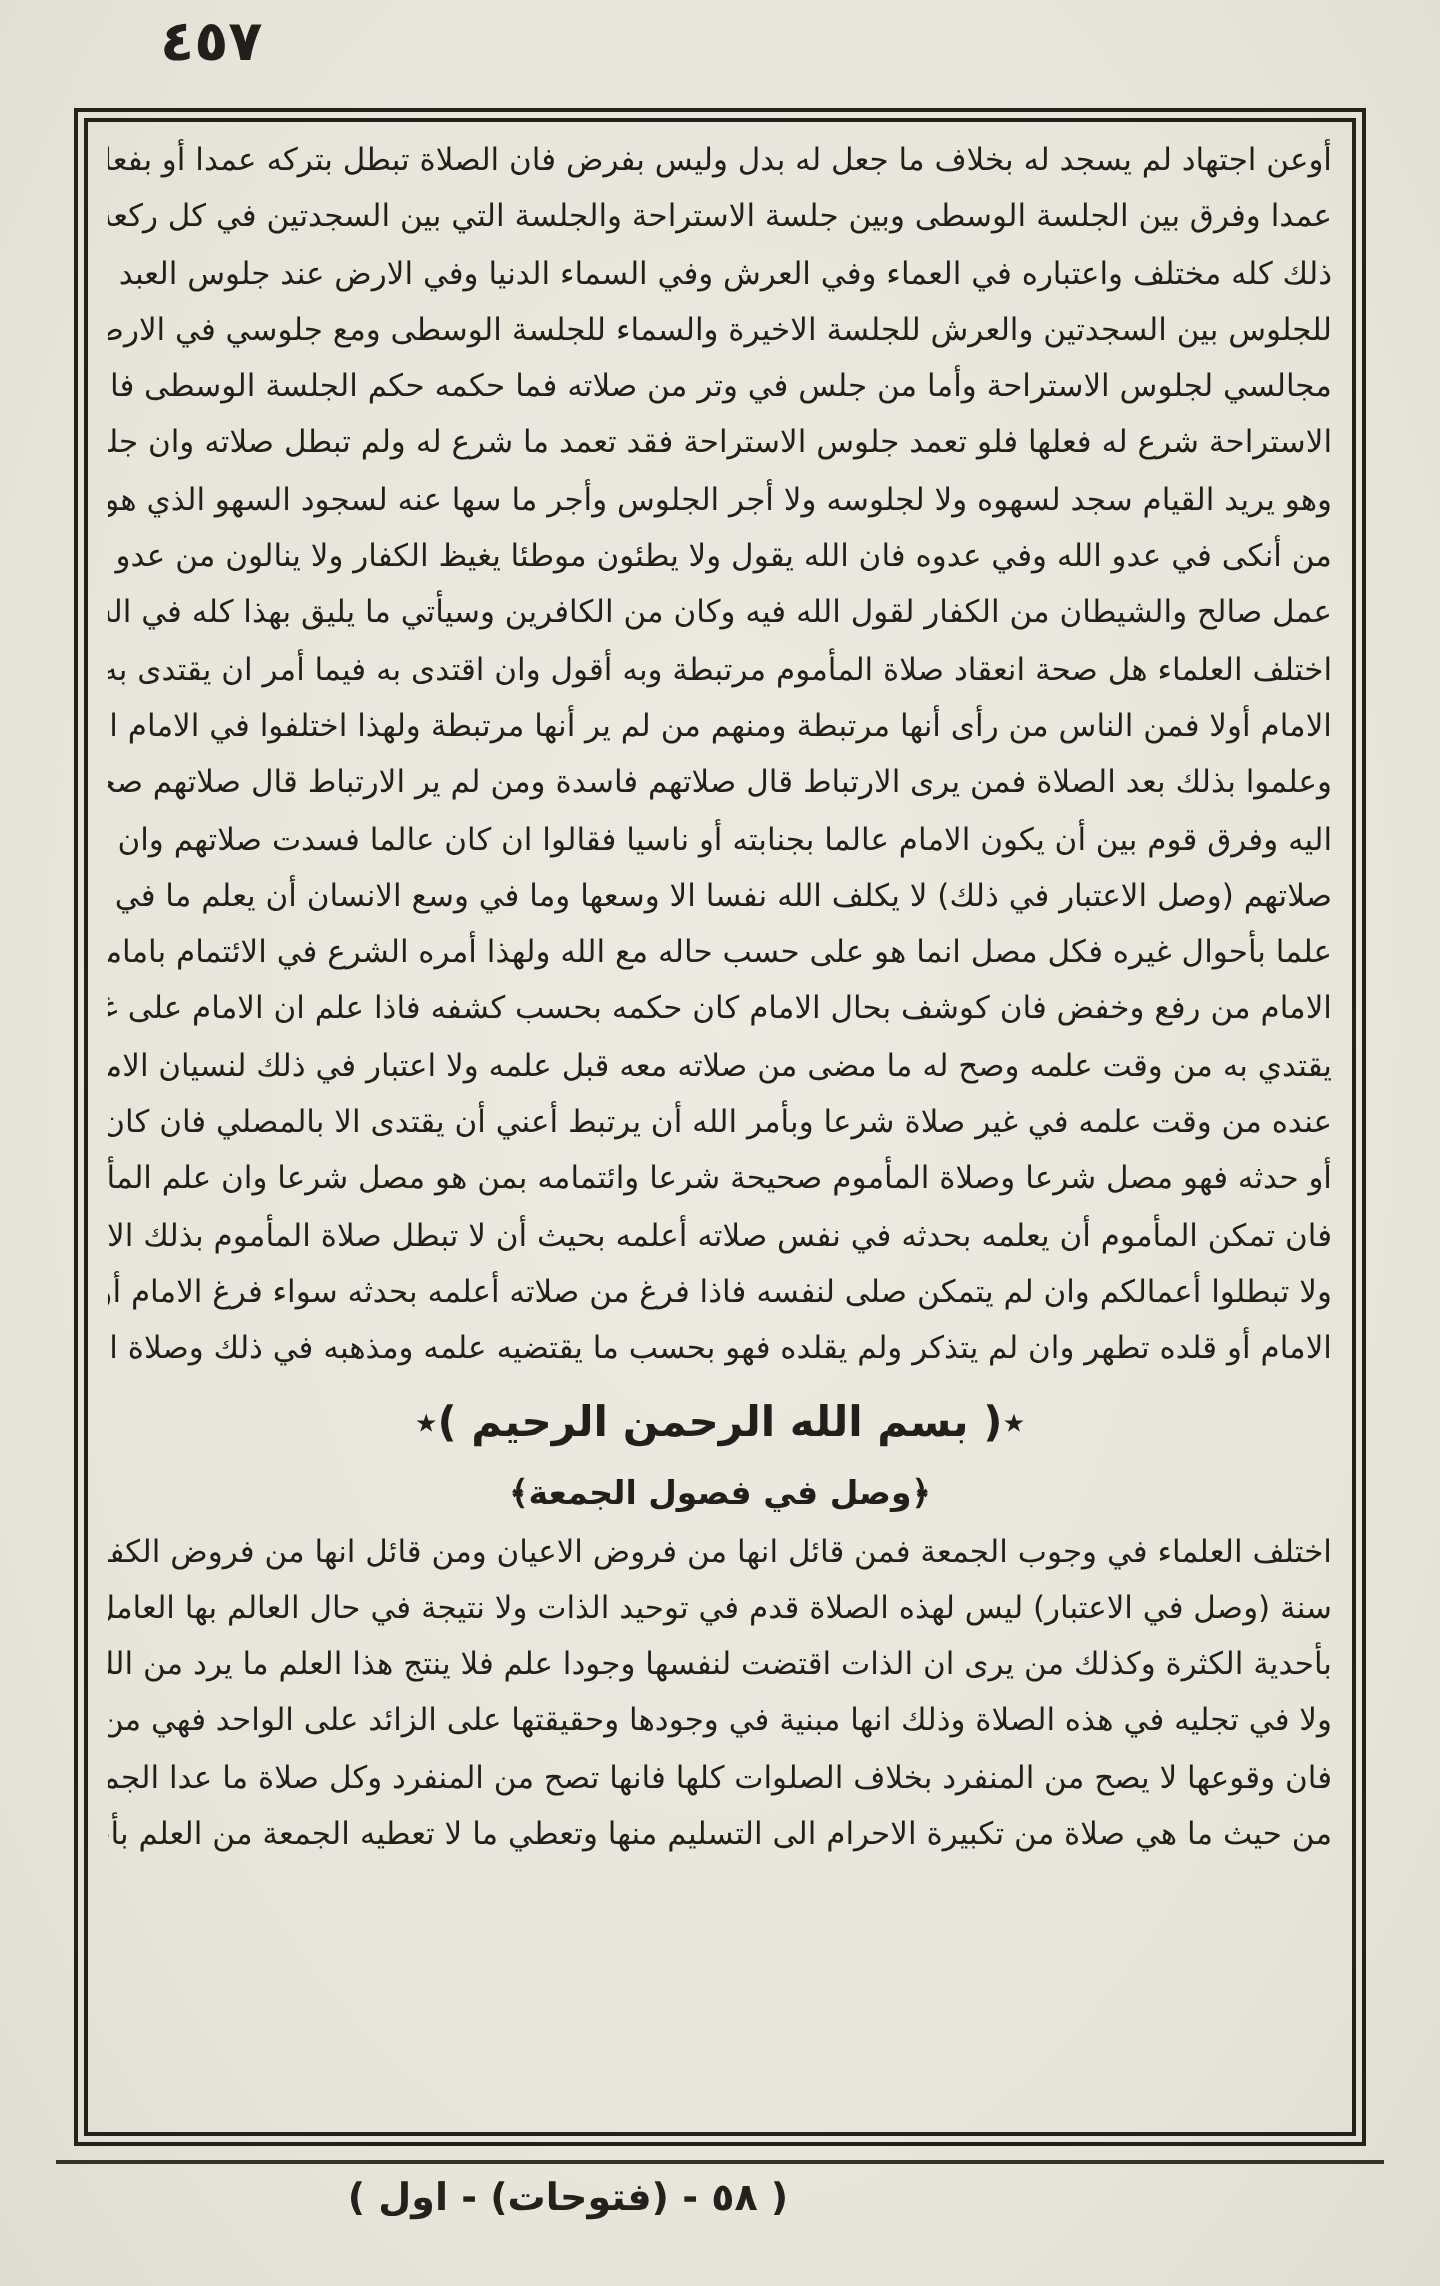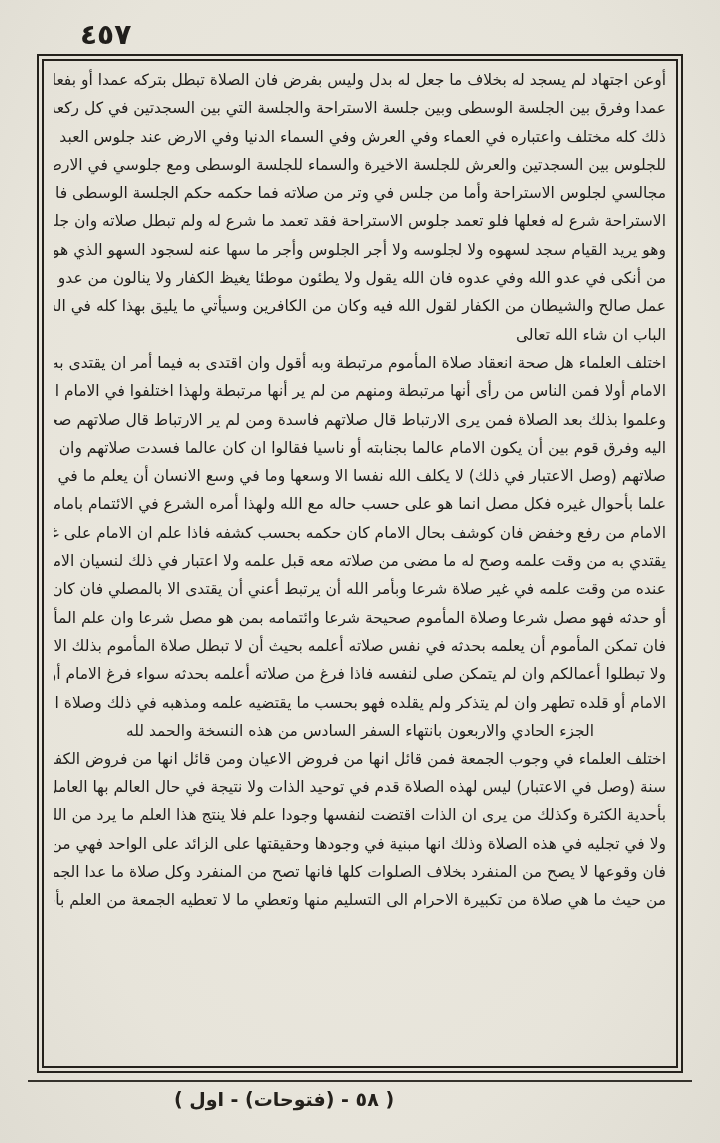--- a/index.html
+++ b/index.html
@@ -11,21 +11,21 @@
     height: 1143px;
     position: relative;
     background: #e9e6dd;
     background-image: radial-gradient(ellipse at 50% 45%, #edeae1 0%, #e7e4da 70%, #dfdcd2 100%);
     font-family: "DejaVu Sans", sans-serif;
     color: #211f1c;
     overflow: hidden;
   }
   .page-number {
     position: absolute;
-    top: 18px;
+    top: 4px;
     left: 80px;
     font-size: 28px;
     font-weight: bold;
     direction: rtl;
     letter-spacing: 1px;
   }
   .frame {
     position: absolute;
     top: 54px;
     left: 37px;
@@ -112,42 +112,42 @@
         <div class="line">أوعن اجتهاد لم يسجد له بخلاف ما جعل له بدل وليس بفرض فان الصلاة تبطل بتركه عمدا أو بفعل مالم يشرع له فعله</div>
         <div class="line">عمدا وفرق بين الجلسة الوسطى وبين جلسة الاستراحة والجلسة التي بين السجدتين في كل ركعة والجلسة الاخيرة وحكم</div>
         <div class="line">ذلك كله مختلف واعتباره في العماء وفي العرش وفي السماء الدنيا وفي الارض عند جلوس العبد في مجلسه فالعماء</div>
         <div class="line">للجلوس بين السجدتين والعرش للجلسة الاخيرة والسماء للجلسة الوسطى ومع جلوسي في الارض حيث كنت من</div>
         <div class="line">مجالسي لجلوس الاستراحة وأما من جلس في وتر من صلاته فما حكمه حكم الجلسة الوسطى فانه لم يشرع له تركها وجلسة</div>
         <div class="line">الاستراحة شرع له فعلها فلو تعمد جلوس الاستراحة فقد تعمد ما شرع له ولم تبطل صلاته وان جلس في وتر من صلاته ناسيا</div>
         <div class="line">وهو يريد القيام سجد لسهوه ولا لجلوسه ولا أجر الجلوس وأجر ما سها عنه لسجود السهو الذي هو رغم للشيطان وله أجر</div>
         <div class="line">من أنكى في عدو الله وفي عدوه فان الله يقول ولا يطئون موطئا يغيظ الكفار ولا ينالون من عدو نيلا الا كتب لهم به</div>
         <div class="line">عمل صالح والشيطان من الكفار لقول الله فيه وكان من الكافرين وسيأتي ما يليق بهذا كله في السهو ومن هذا</div>
       </div>
-    <div class="line-last">الباب ان شاء الله تعالى</div>
 
 
     <div class="para">
         <div class="line">اختلف العلماء هل صحة انعقاد صلاة المأموم مرتبطة وبه أقول وان اقتدى به فيما أمر ان يقتدى به فيه بصحة صلاة</div>
         <div class="line">الامام أولا فمن الناس من رأى أنها مرتبطة ومنهم من لم ير أنها مرتبطة ولهذا اختلفوا في الامام اذا صلى وهو جنب</div>
         <div class="line">وعلموا بذلك بعد الصلاة فمن يرى الارتباط قال صلاتهم فاسدة ومن لم ير الارتباط قال صلاتهم صحيحة وهو الذي أذهب</div>
         <div class="line">اليه وفرق قوم بين أن يكون الامام عالما بجنابته أو ناسيا فقالوا ان كان عالما فسدت صلاتهم وان كان ناسيا لم تفسد</div>
         <div class="line">صلاتهم (وصل الاعتبار في ذلك) لا يكلف الله نفسا الا وسعها وما في وسع الانسان أن يعلم ما في نفس غيره ولا يحيط</div>
         <div class="line">علما بأحوال غيره فكل مصل انما هو على حسب حاله مع الله ولهذا أمره الشرع في الائتمام بامامه الا فيما يشاهده من</div>
         <div class="line">الامام من رفع وخفض فان كوشف بحال الامام كان حكمه بحسب كشفه فاذا علم ان الامام على غير طهارة فليس له أن</div>
         <div class="line">يقتدي به من وقت علمه وصح له ما مضى من صلاته معه قبل علمه ولا اعتبار في ذلك لنسيان الامام أو عمده فان الامام</div>
         <div class="line">عنده من وقت علمه في غير صلاة شرعا وبأمر الله أن يرتبط أعني أن يقتدى الا بالمصلي فان كان الامام ناسيا لجنابته</div>
         <div class="line">أو حدثه فهو مصل شرعا وصلاة المأموم صحيحة شرعا وائتمامه بمن هو مصل شرعا وان علم المأموم ان الامام على غير طهارة</div>
         <div class="line">فان تمكن المأموم أن يعلمه بحدثه في نفس صلاته أعلمه بحيث أن لا تبطل صلاة المأموم بذلك الاعلام فان الله يقول</div>
         <div class="line">ولا تبطلوا أعمالكم وان لم يتمكن صلى لنفسه فاذا فرغ من صلاته أعلمه بحدثه سواء فرغ الامام أو لم يفرغ فان تذكر</div>
         <div class="line">الامام أو قلده تطهر وان لم يتذكر ولم يقلده فهو بحسب ما يقتضيه علمه ومذهبه في ذلك وصلاة المأموم صحيحة انتهى</div>
       </div>
 
-    <div class="colophon-line">الجزء الحادي والاربعون بانتهاء السفر السادس من هذه النسخة والحمد لله</div>
 
+    <div class="basmala">٭( بسم الله الرحمن الرحيم )٭</div>
 
+    <div class="section-heading">﴿وصل في فصول الجمعة﴾</div>
 
 
     <div class="para">
         <div class="line">اختلف العلماء في وجوب الجمعة فمن قائل انها من فروض الاعيان ومن قائل انها من فروض الكفاية ومن قائل انها</div>
         <div class="line">سنة (وصل في الاعتبار) ليس لهذه الصلاة قدم في توحيد الذات ولا نتيجة في حال العالم بها العامل لكن لها العلم</div>
         <div class="line">بأحدية الكثرة وكذلك من يرى ان الذات اقتضت لنفسها وجودا علم فلا ينتج هذا العلم ما يرد من الله على قلب العبد</div>
         <div class="line">ولا في تجليه في هذه الصلاة وذلك انها مبنية في وجودها وحقيقتها على الزائد على الواحد فهي من حضرة الاسماء الالهية</div>
         <div class="line">فان وقوعها لا يصح من المنفرد بخلاف الصلوات كلها فانها تصح من المنفرد وكل صلاة ما عدا الجمعة تعطي ما تعطي الجمعة</div>
         <div class="line">من حيث ما هي صلاة من تكبيرة الاحرام الى التسليم منها وتعطي ما لا تعطيه الجمعة من العلم بأحدية الحق التي لها الغنى</div>
       </div>

